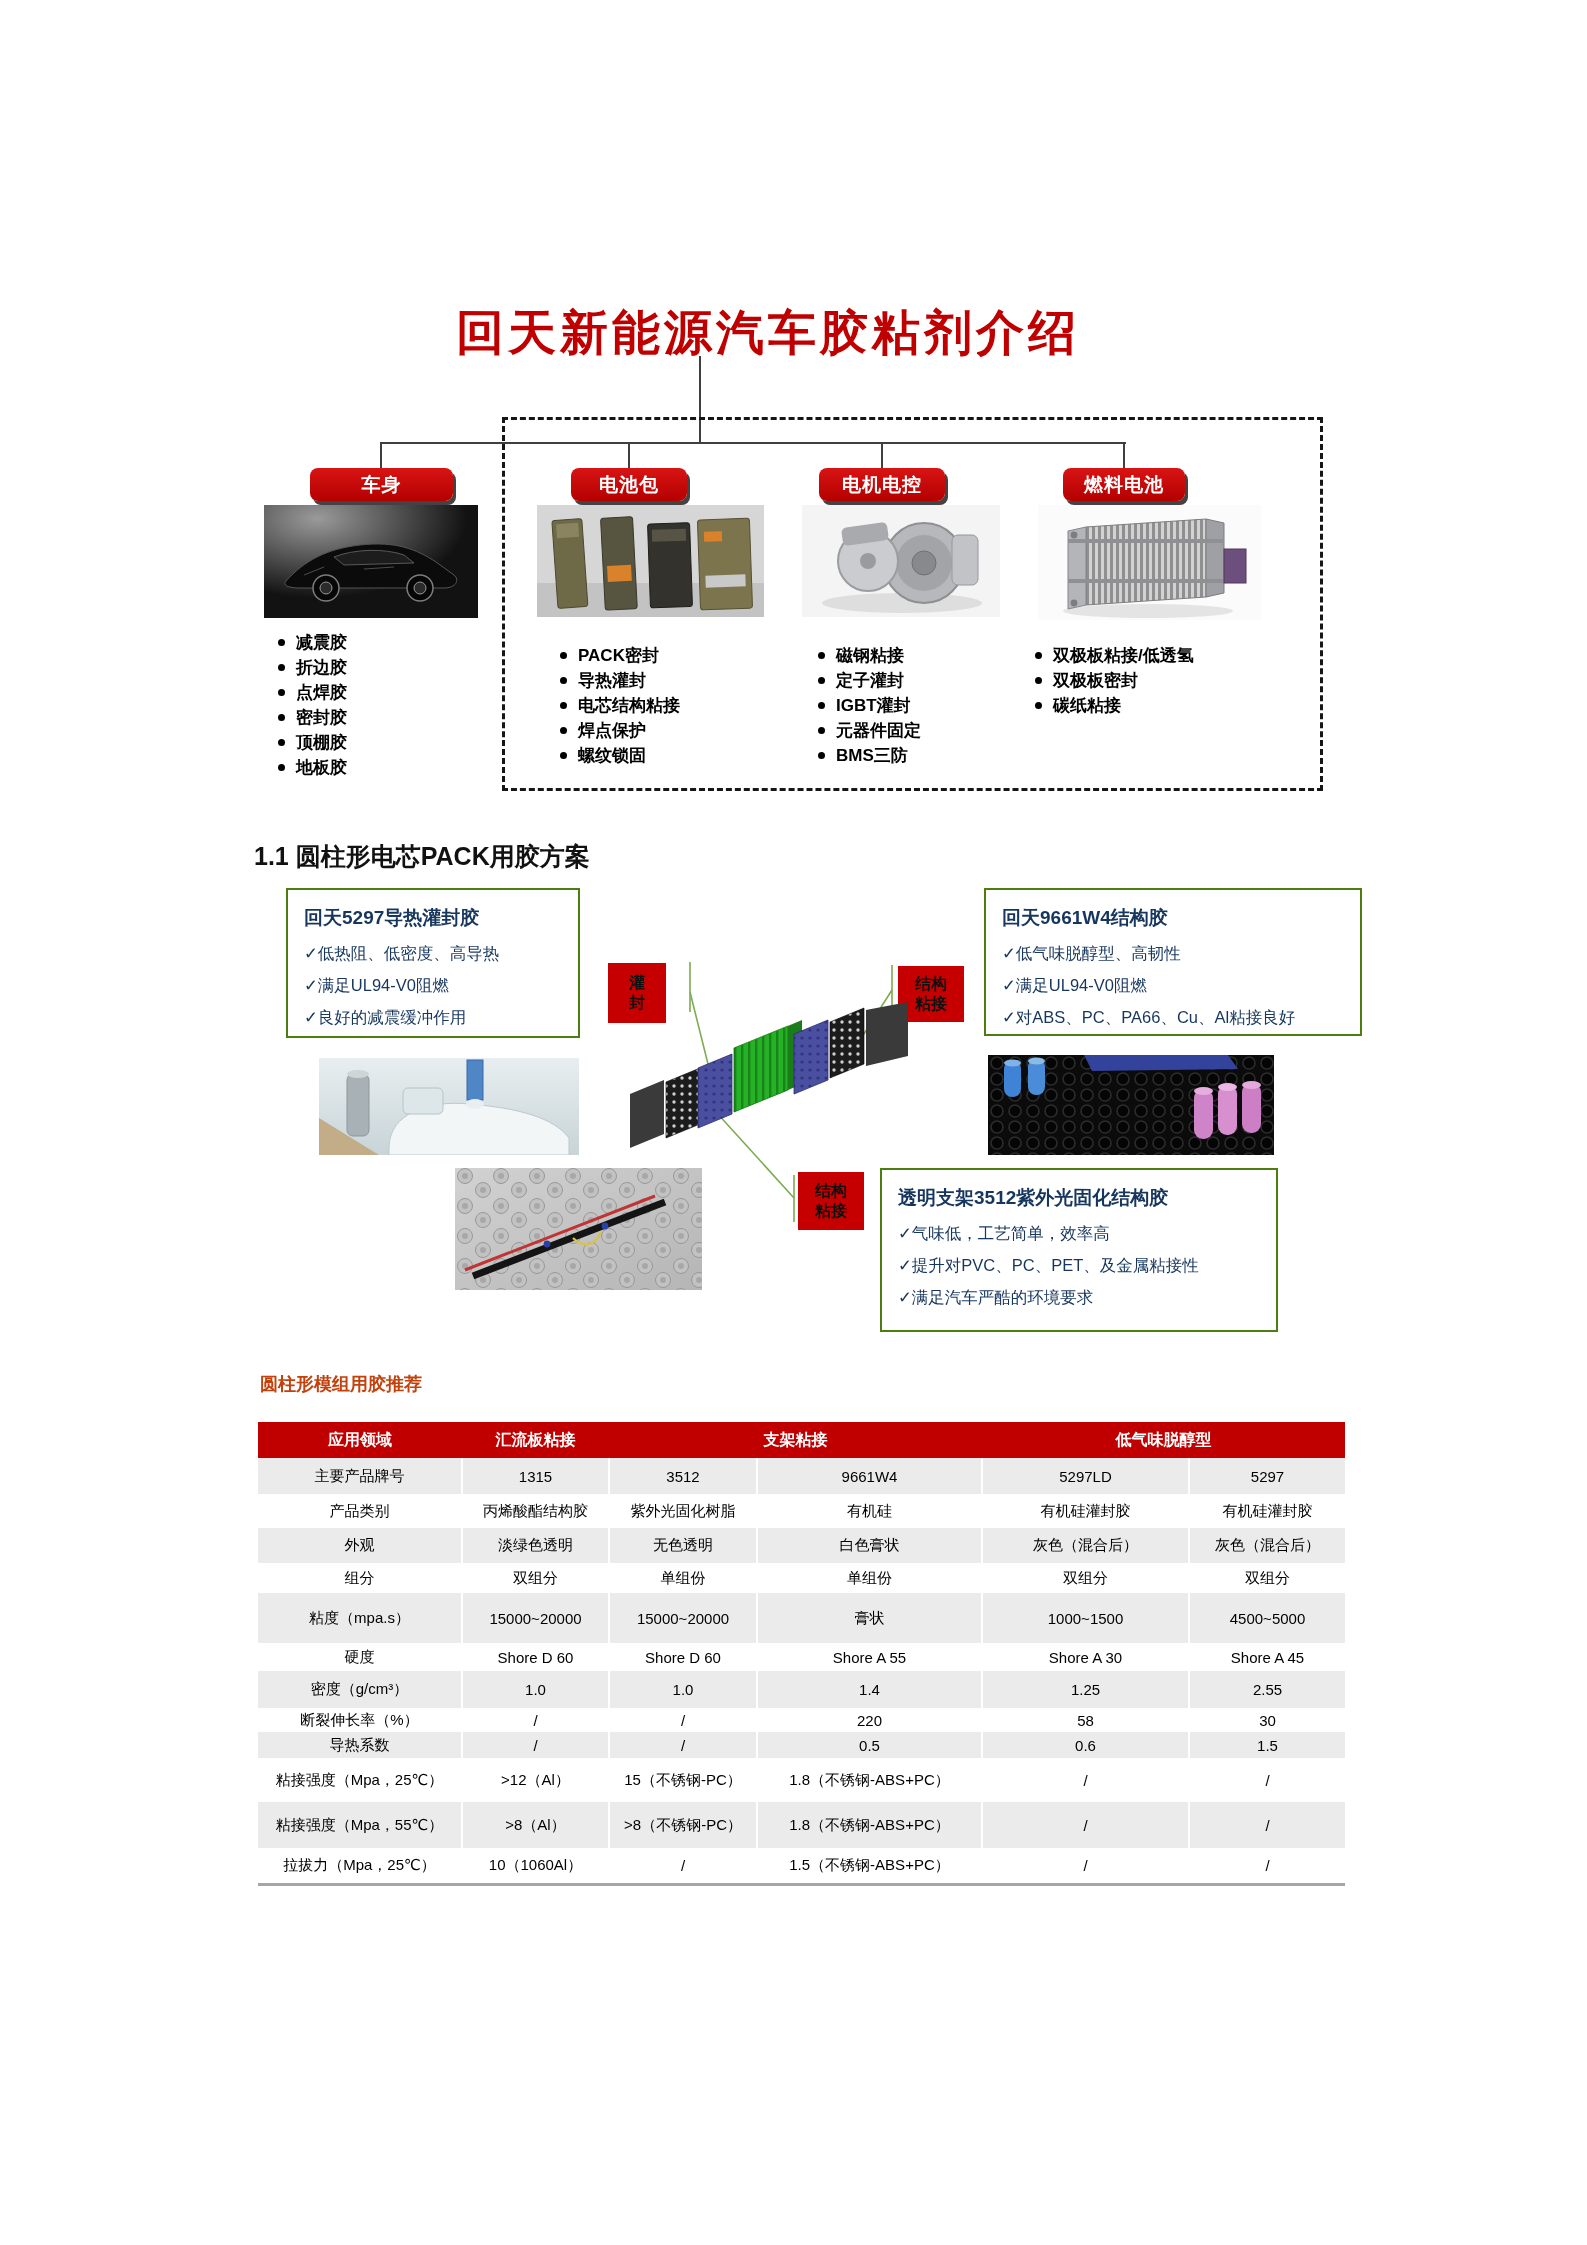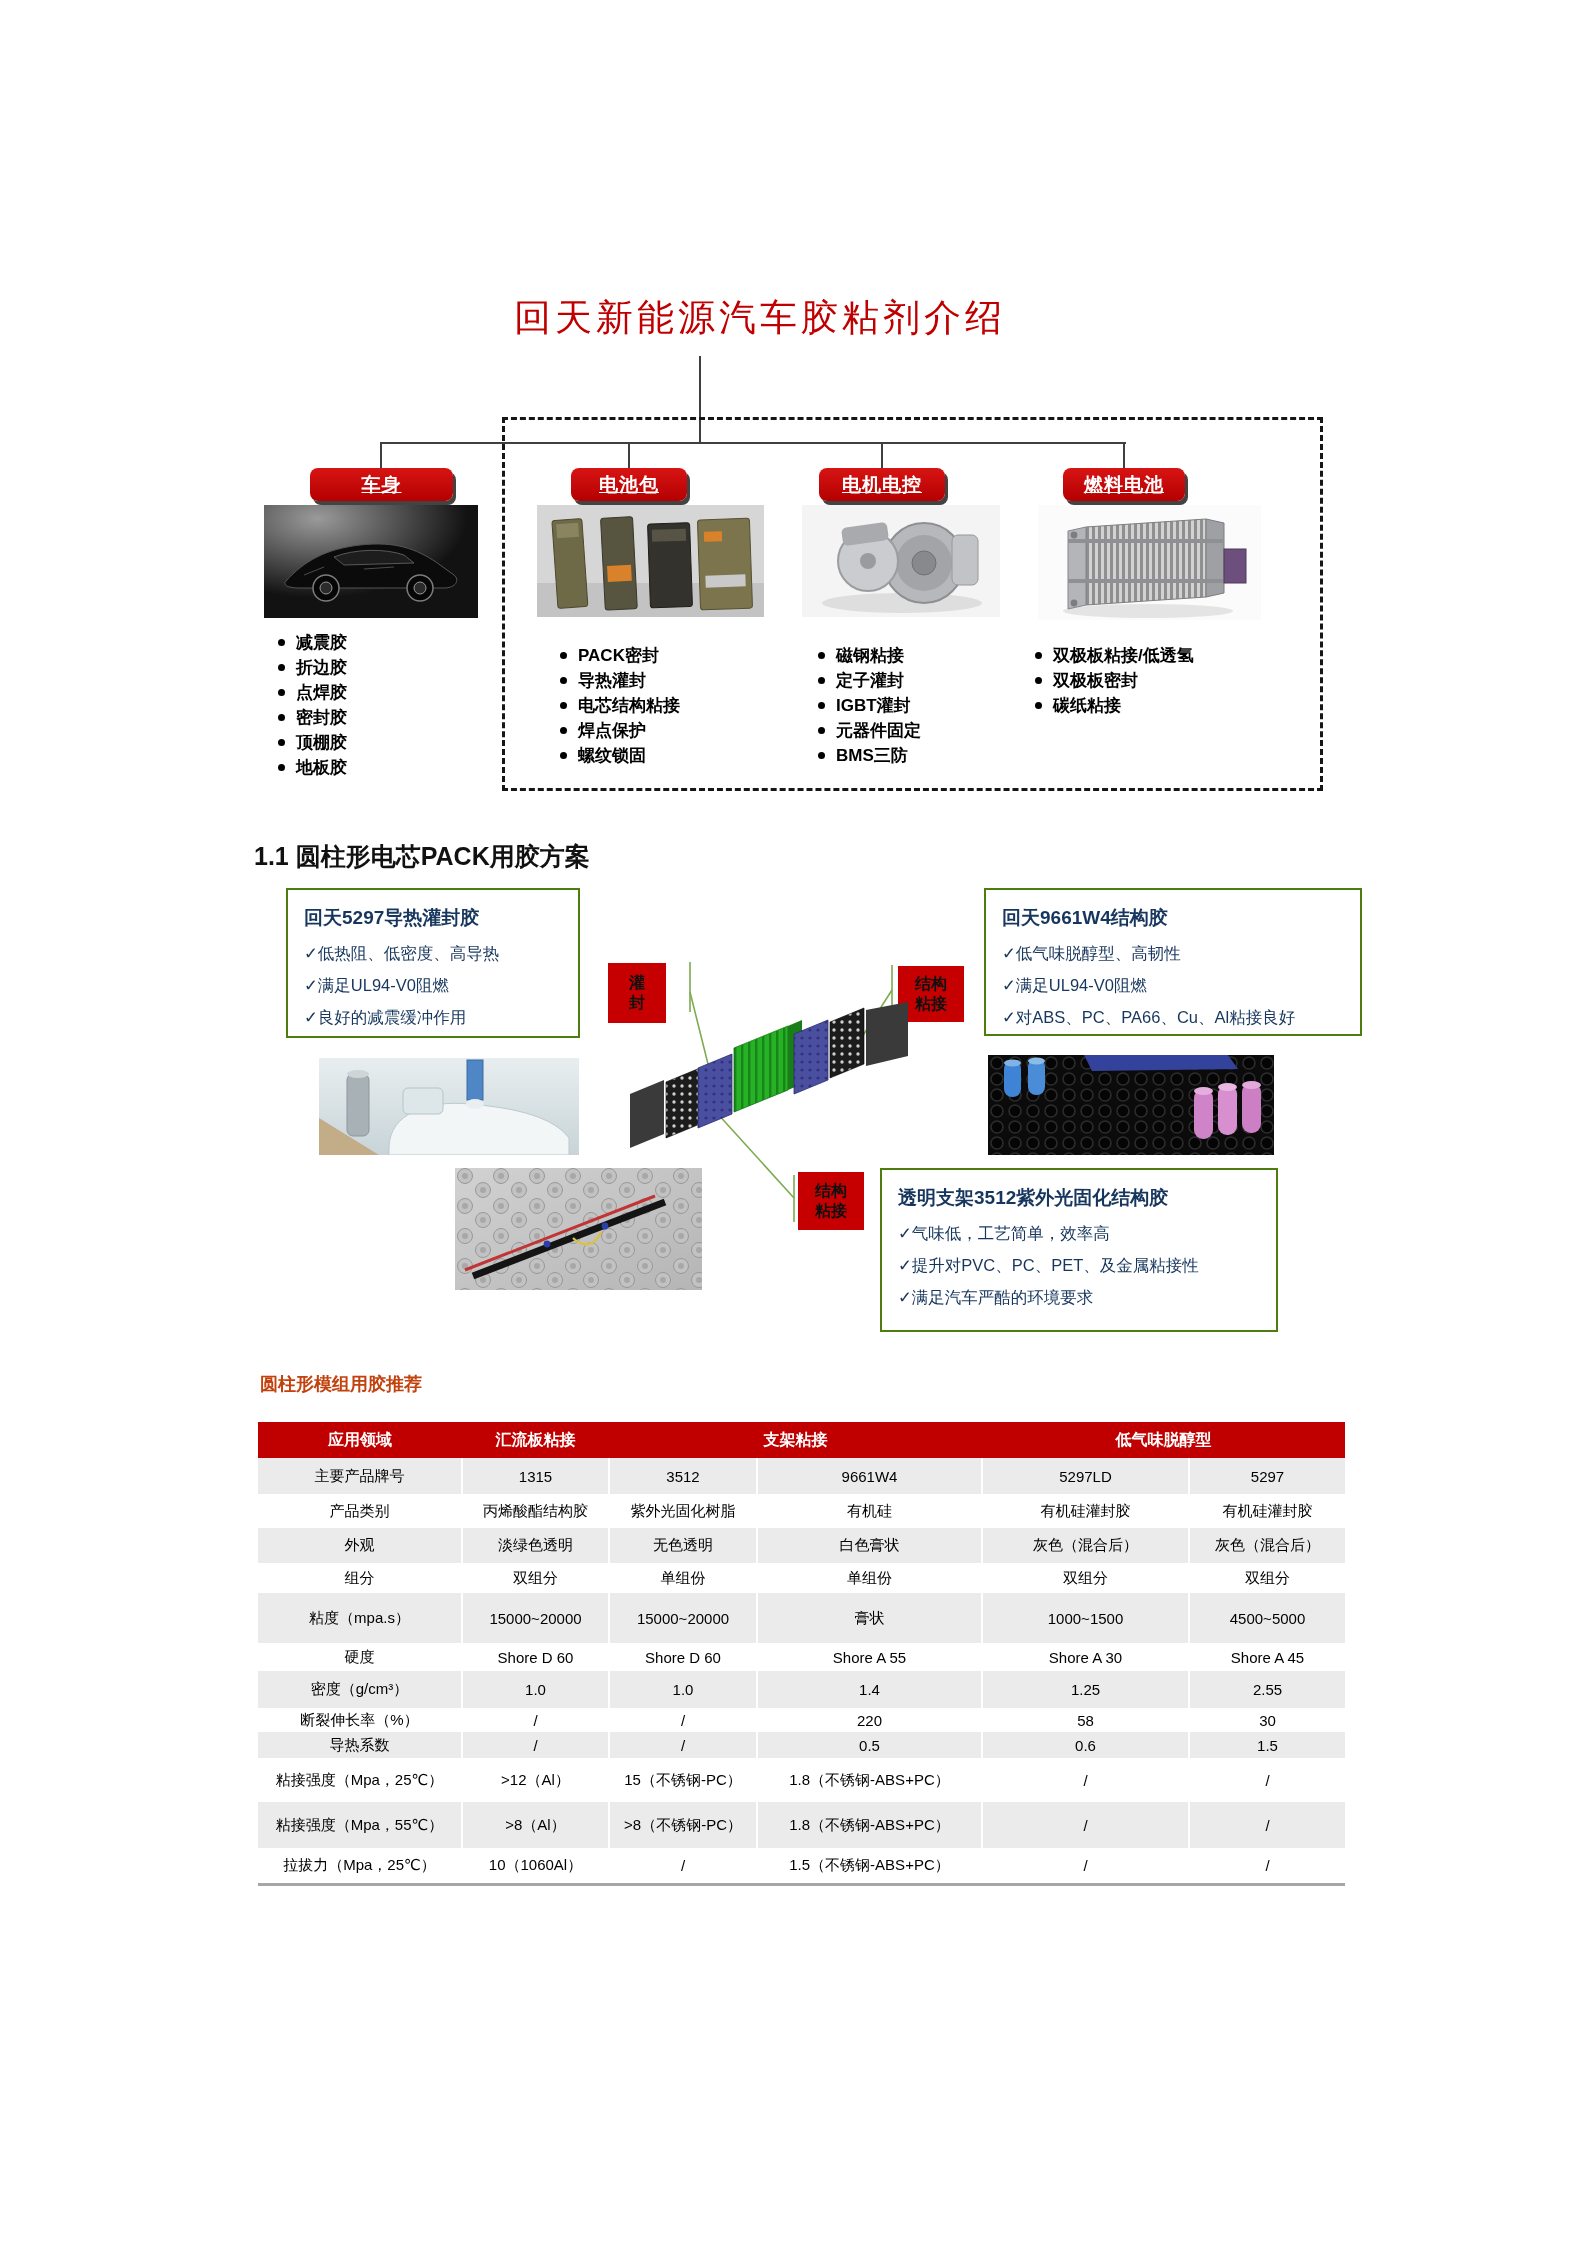--- a/index.html
+++ b/index.html
@@ -1,28 +1,28 @@
 <!DOCTYPE html>
 <html><head>
 <meta charset="utf-8">
 <style>
   html,body{margin:0;padding:0;background:#fff;}
   .page{position:relative;width:1587px;height:2245px;background:#fff;overflow:hidden;
         font-family:"Liberation Sans","DejaVu Sans",sans-serif;color:#000;}
   
   .main-title{position:absolute;left:0;top:293px;width:1520px;text-align:center;
-              font-size:37px;font-weight:normal;color:#c00000;letter-spacing:4px;margin:0;}
+              font-size:48px;font-weight:bold;color:#c00000;letter-spacing:4px;margin:8px;}
   
   .vline{position:absolute;width:2px;background:#3f3f3f;}
   .hline{position:absolute;height:2px;background:#3f3f3f;}
   .dashed-box{position:absolute;left:502px;top:417px;width:815px;height:368px;border:3px dashed #161616;}
   
   .pill{position:absolute;height:33px;background:linear-gradient(#d81414,#b40000);border-radius:8px;
         box-shadow:3px 4px 0 rgba(20,20,20,.8);color:#fff;font-size:19px;font-weight:bold;
-        display:flex;align-items:center;justify-content:center;letter-spacing:1px;text-decoration:underline;}
+        display:flex;align-items:center;justify-content:center;letter-spacing:1px;}
   .photo{position:absolute;overflow:hidden;}
   .photo svg{display:block;}
   
   .blist{position:absolute;list-style:none;margin:0;padding:0;}
   .blist li{display:flex;align-items:center;gap:11px;height:25px;font-size:17px;font-weight:600;color:#000;}
   .dot{width:7px;height:7px;border-radius:50%;background:#000;flex:none;}
   
   .sec-heading{position:absolute;left:254px;top:840px;font-size:25px;font-weight:bold;color:#111;margin:0;}
   
   .callout{position:absolute;background:#fff;border:2px solid #4d7c0f;box-sizing:border-box;padding:15px 16px 10px 16px;}

